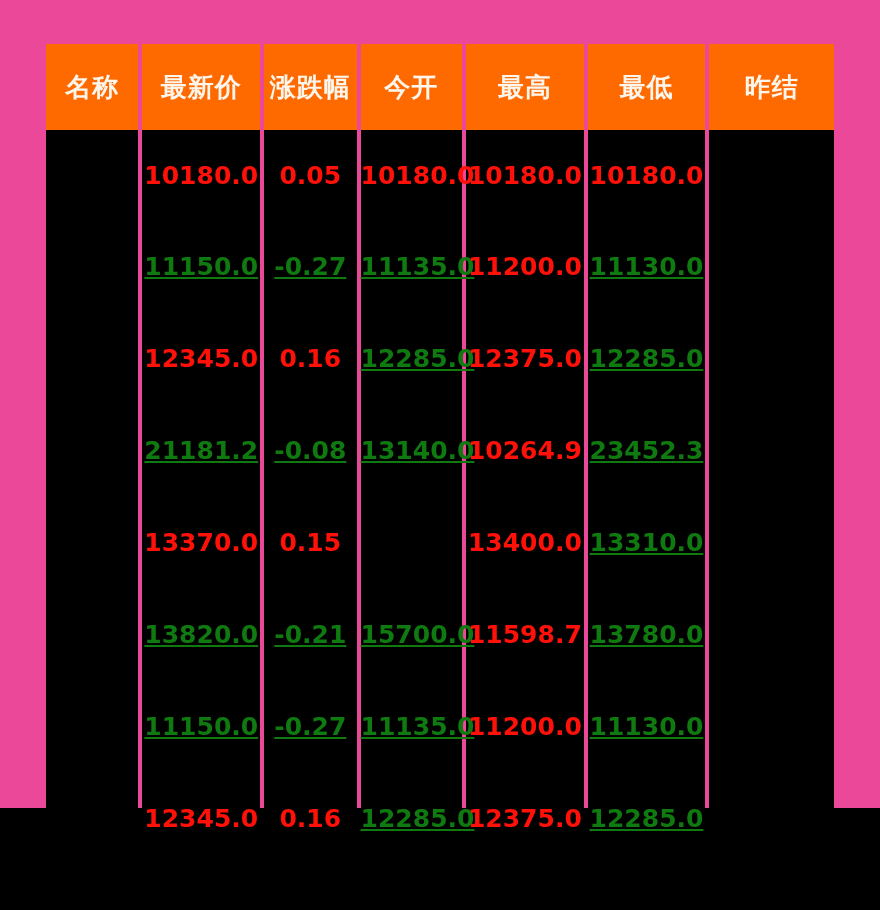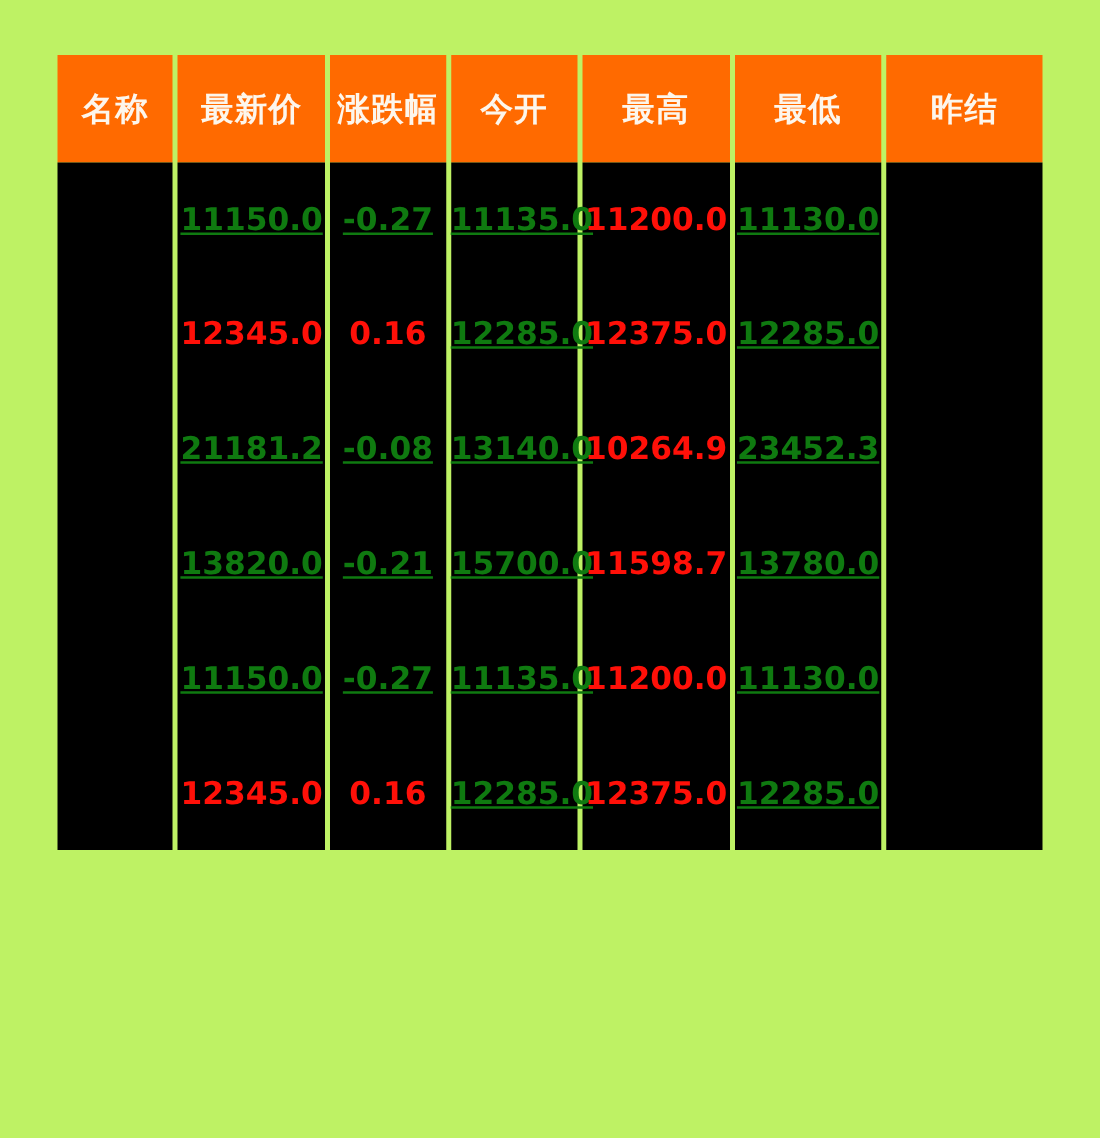--- a/index.html
+++ b/index.html
@@ -10,22 +10,22 @@
   body {
     width: 880px;
     height: 910px;
     overflow: hidden;
     font-family: "Liberation Sans", "DejaVu Sans", sans-serif;
   }
 
   #quote-board {
     position: relative;
     width: 880px;
-    height: 910px;
-    background: #bef264;
+    height: 808px;
+    background: #ec4899;
   }
 
   table.quote-table {
     position: absolute;
     left: 42px;
     top: 44px;
     width: 796px;
     border-collapse: separate;
     border-spacing: 4px 0;
     table-layout: fixed;
@@ -94,20 +94,29 @@
         <th>涨跌幅</th>
         <th>今开</th>
         <th>最高</th>
         <th>最低</th>
         <th>昨结</th>
       </tr>
     </thead>
     <tbody id="quote-body">
         <tr>
           <td class="empty"></td>
+          <td class="up">10180.0</td>
+          <td class="up">0.05</td>
+          <td class="up">10180.0</td>
+          <td class="up">10180.0</td>
+          <td class="up">10180.0</td>
+          <td class="empty"></td>
+        </tr>
+        <tr>
+          <td class="empty"></td>
           <td class="down">11150.0</td>
           <td class="down">-0.27</td>
           <td class="down">11135.0</td>
           <td class="up">11200.0</td>
           <td class="down">11130.0</td>
           <td class="empty"></td>
         </tr>
         <tr>
           <td class="empty"></td>
           <td class="up">12345.0</td>
@@ -117,20 +126,29 @@
           <td class="down">12285.0</td>
           <td class="empty"></td>
         </tr>
         <tr>
           <td class="empty"></td>
           <td class="down">21181.2</td>
           <td class="down">-0.08</td>
           <td class="down">13140.0</td>
           <td class="up">10264.9</td>
           <td class="down">23452.3</td>
+          <td class="empty"></td>
+        </tr>
+        <tr>
+          <td class="empty"></td>
+          <td class="up">13370.0</td>
+          <td class="up">0.15</td>
+          <td class="empty"></td>
+          <td class="up">13400.0</td>
+          <td class="down">13310.0</td>
           <td class="empty"></td>
         </tr>
         <tr>
           <td class="empty"></td>
           <td class="down">13820.0</td>
           <td class="down">-0.21</td>
           <td class="down">15700.0</td>
           <td class="up">11598.7</td>
           <td class="down">13780.0</td>
           <td class="empty"></td>

